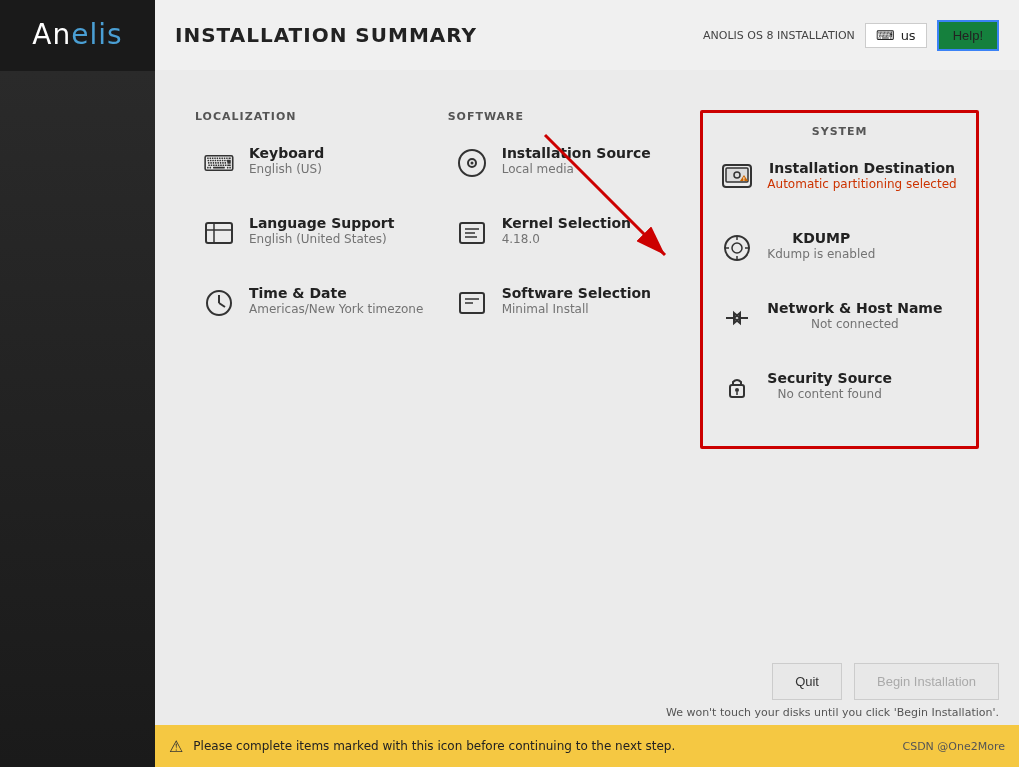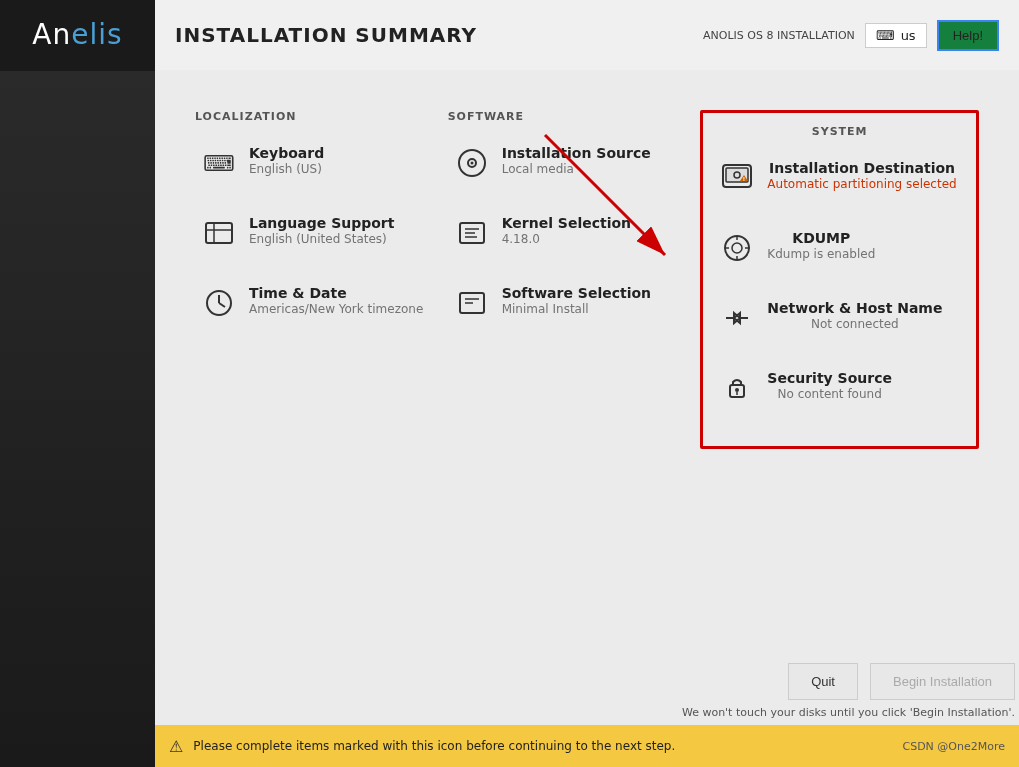--- a/index.html
+++ b/index.html
@@ -156,21 +156,21 @@
       border-radius: 2px;
       background: #ebebeb;
       position: relative;
       text-align: center;
     }
 
     
     .bottom-bar {
       position: absolute;
       bottom: 48px;
-      right: 4px;
+      right: 20px;
       display: flex;
       flex-direction: column;
       align-items: flex-end;
       gap: 6px;
     }
     .button-row {
       display: flex;
       gap: 12px;
     }
     .btn {

